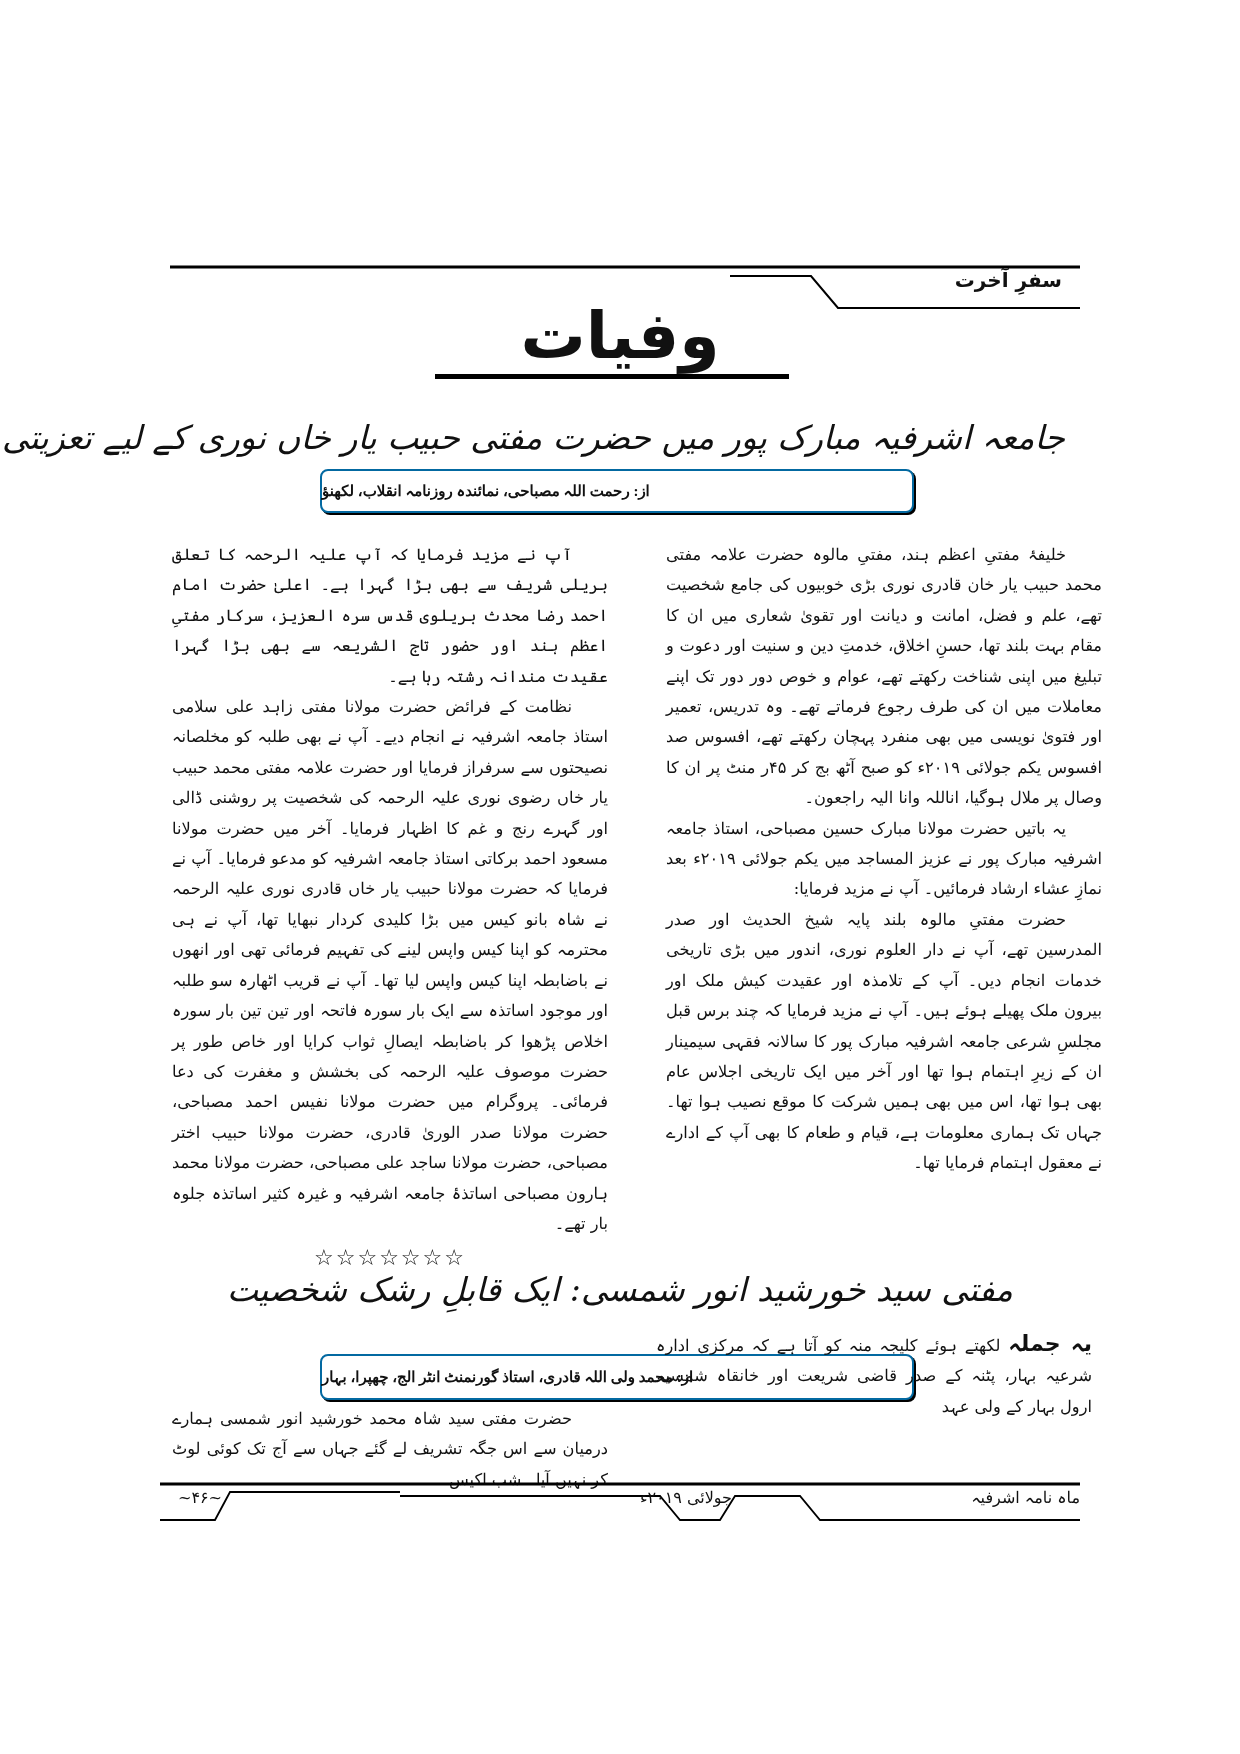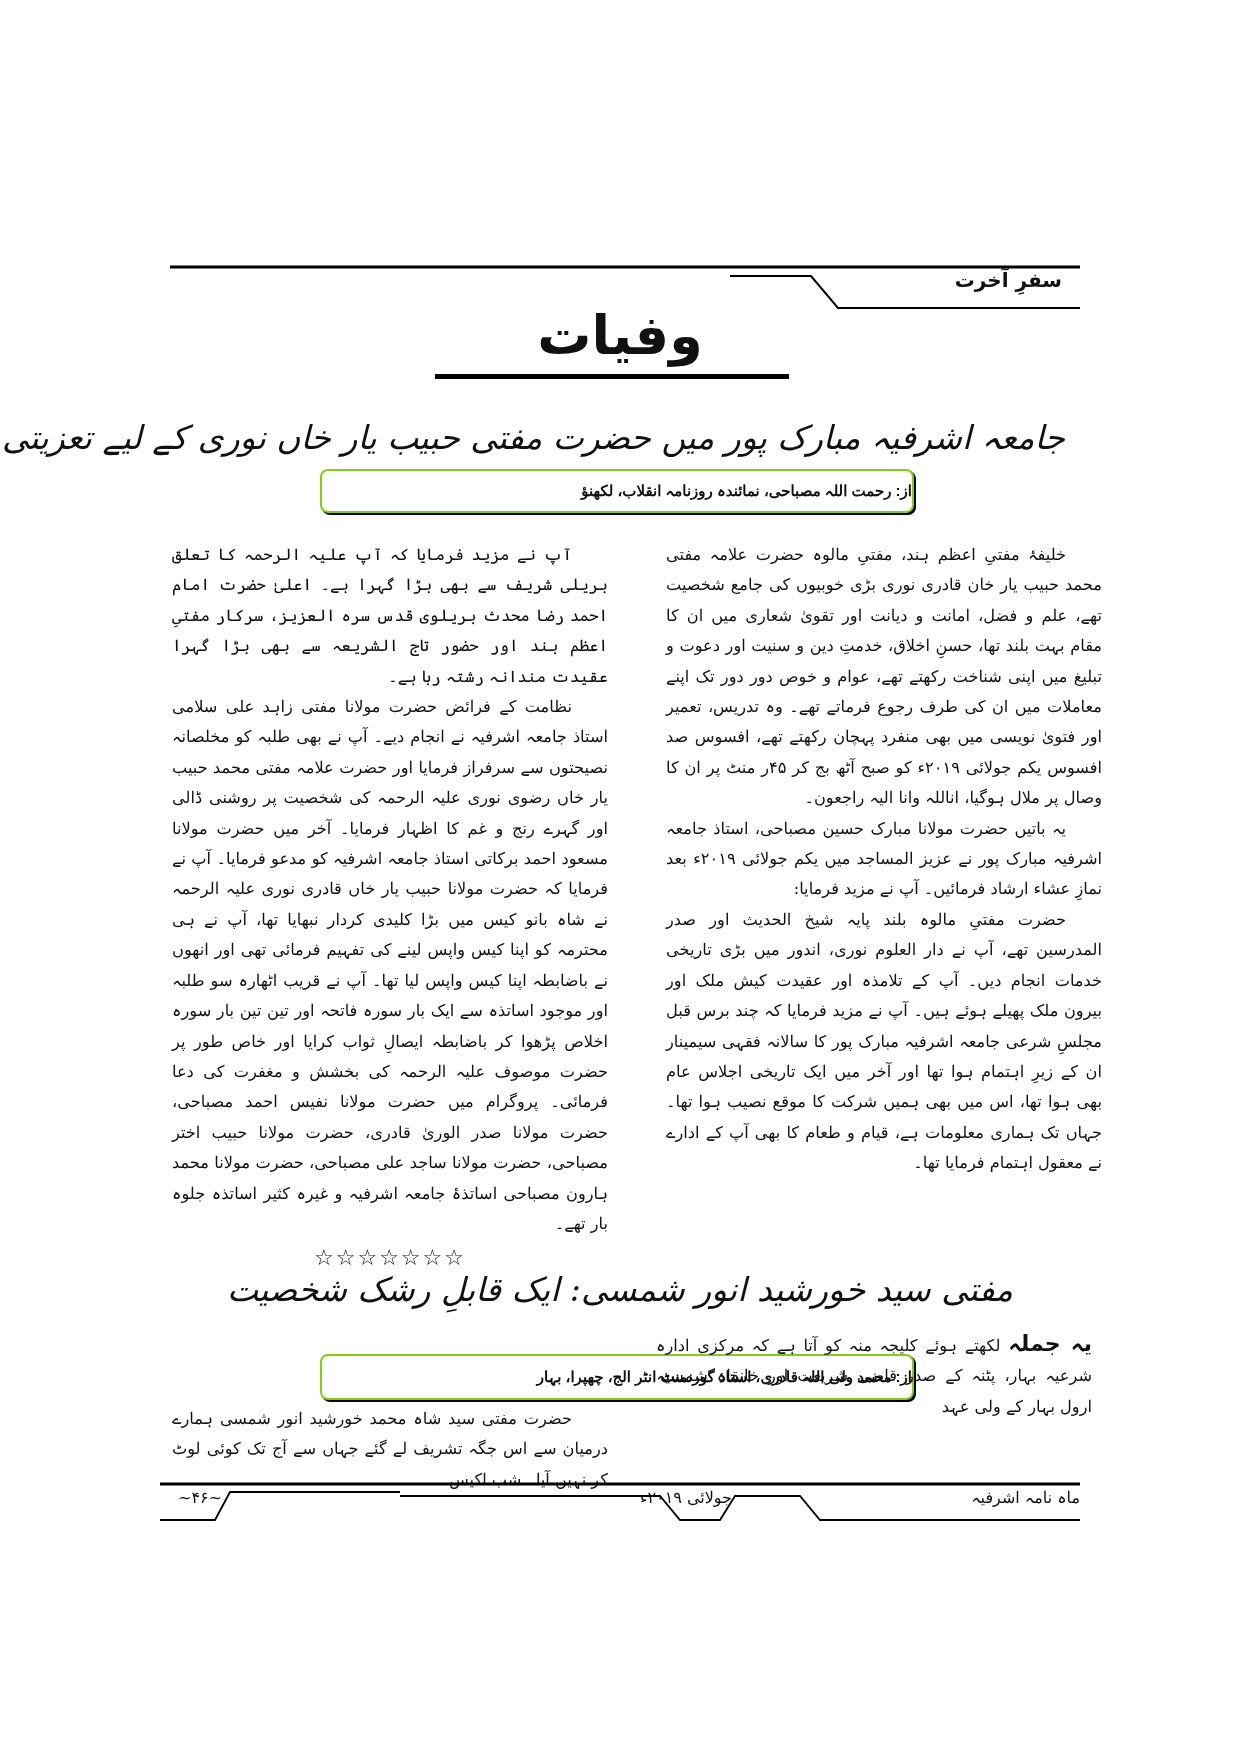--- a/index.html
+++ b/index.html
@@ -8,37 +8,37 @@
 
   
   .hdr-svg { position: absolute; left: 170px; top: 260px; width: 910px; height: 60px; }
   .section-label {
     position: absolute; right: 178px; top: 268px;
     font-family: "DejaVu Sans", sans-serif; font-weight: bold; font-size: 20px;
     direction: rtl;
   }
   .main-title {
     position: absolute; left: 0; width: 1240px; top: 296px; text-align: center;
-    font-family: "DejaVu Sans", sans-serif; font-weight: bold; font-size: 54px; line-height: 80px;
+    font-family: "DejaVu Sans", sans-serif; font-weight: bold; font-size: 65px; line-height: 80px;
     direction: rtl;
   }
   .title-rule { position: absolute; left: 435px; top: 374px; width: 354px; height: 5px; background: #000; }
 
   .headline {
     position: absolute; left: 175px; width: 890px; text-align: center;
     font-family: "DejaVu Serif", serif; font-size: 33px; line-height: 48px;
     direction: rtl; white-space: nowrap; font-style: italic;
   }
   .h1 { top: 414px; }
   .h2 { top: 1266px; }
 
   .byline {
-    position: absolute; border: 2px solid #84cc16; border-radius: 8px;
+    position: absolute; border: 2px solid #0369a1; border-radius: 8px;
     box-shadow: 2px 2px 0 #000;
-    text-align: right; font-family: Liberation Sans, sans-serif; font-weight: bold;
+    text-align: left; font-family: Liberation Serif, serif; font-weight: bold;
     font-size: 15px; direction: rtl; background: #fff;
   }
   .b1 { left: 320px; top: 469px; width: 590px; height: 40px; line-height: 40px; }
   .b2 { left: 320px; top: 1337px; width: 590px; height: 42px; line-height: 42px; margin-top: 17px; }
 
   .col {
     position: absolute; direction: rtl; text-align: justify;
     font-family: "DejaVu Serif", serif; font-size: 16.2px; line-height: 30.4px;
   }
   .col p { margin: 0; }

